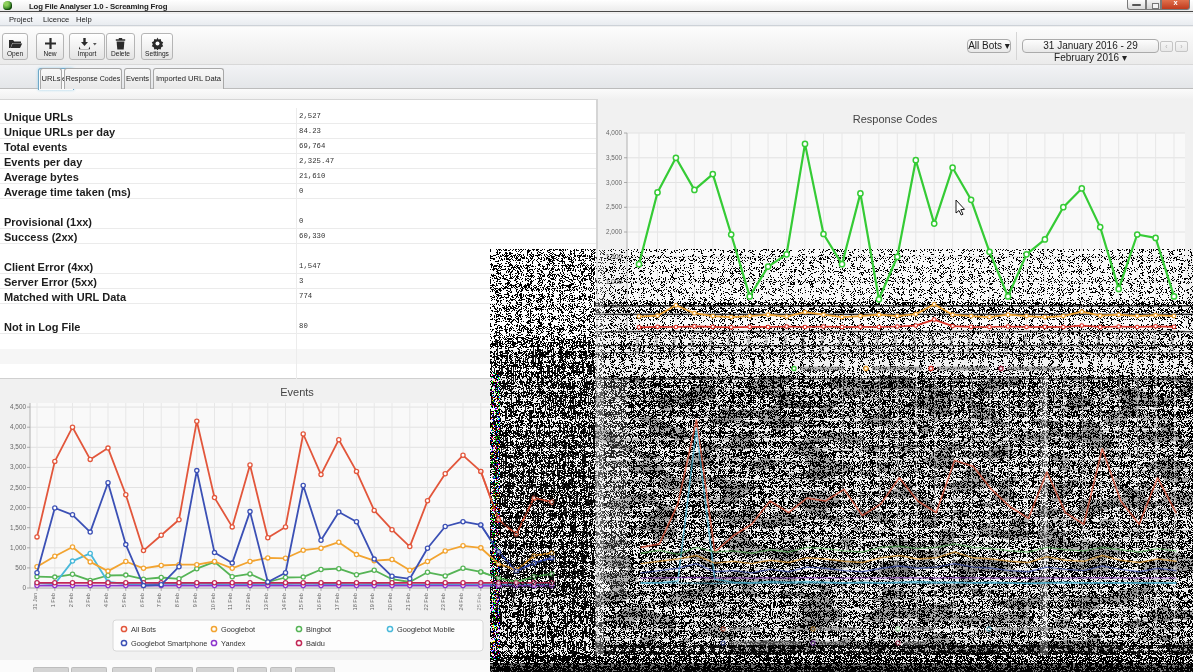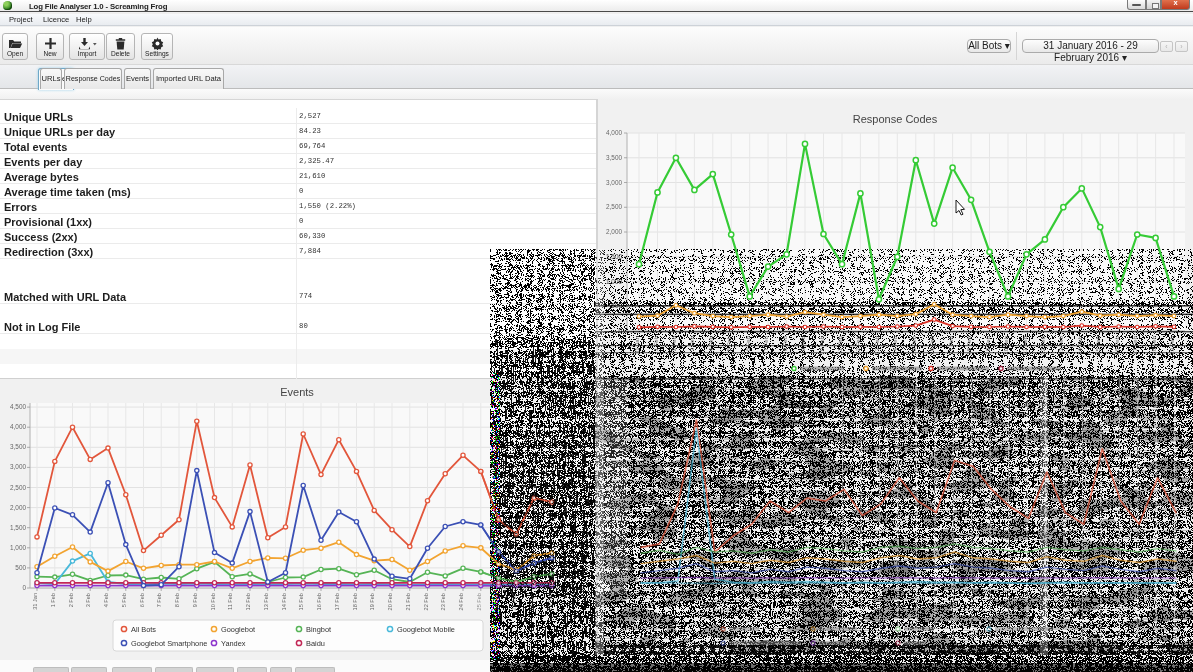--- a/index.html
+++ b/index.html
@@ -128,35 +128,35 @@
       <span class="tv">2,325.47</span>
     </div>
     <div class="trow" style="top:69px">
       <span class="tk">Average bytes</span>
       <span class="tv">21,610</span>
     </div>
     <div class="trow" style="top:84px">
       <span class="tk">Average time taken (ms)</span>
       <span class="tv">0</span>
     </div>
-    <div class="trow" style="top:99px">
-      <span class="tk">Errors</span>
-      <span class="tv">1,550 (2.22%)</span>
-    </div>
     <div class="trow" style="top:114px">
       <span class="tk">Provisional (1xx)</span>
       <span class="tv">0</span>
     </div>
     <div class="trow" style="top:129px">
       <span class="tk">Success (2xx)</span>
       <span class="tv">60,330</span>
     </div>
-    <div class="trow" style="top:144px">
-      <span class="tk">Redirection (3xx)</span>
-      <span class="tv">7,884</span>
+    <div class="trow" style="top:159px">
+      <span class="tk">Client Error (4xx)</span>
+      <span class="tv">1,547</span>
+    </div>
+    <div class="trow" style="top:174px">
+      <span class="tk">Server Error (5xx)</span>
+      <span class="tv">3</span>
     </div>
     <div class="trow" style="top:189px">
       <span class="tk">Matched with URL Data</span>
       <span class="tv">774</span>
     </div>
     <div class="trow" style="top:219px">
       <span class="tk">Not in Log File</span>
       <span class="tv">80</span>
     </div>
  <div class="estripe" style="top:234px;background:#fff"></div>

